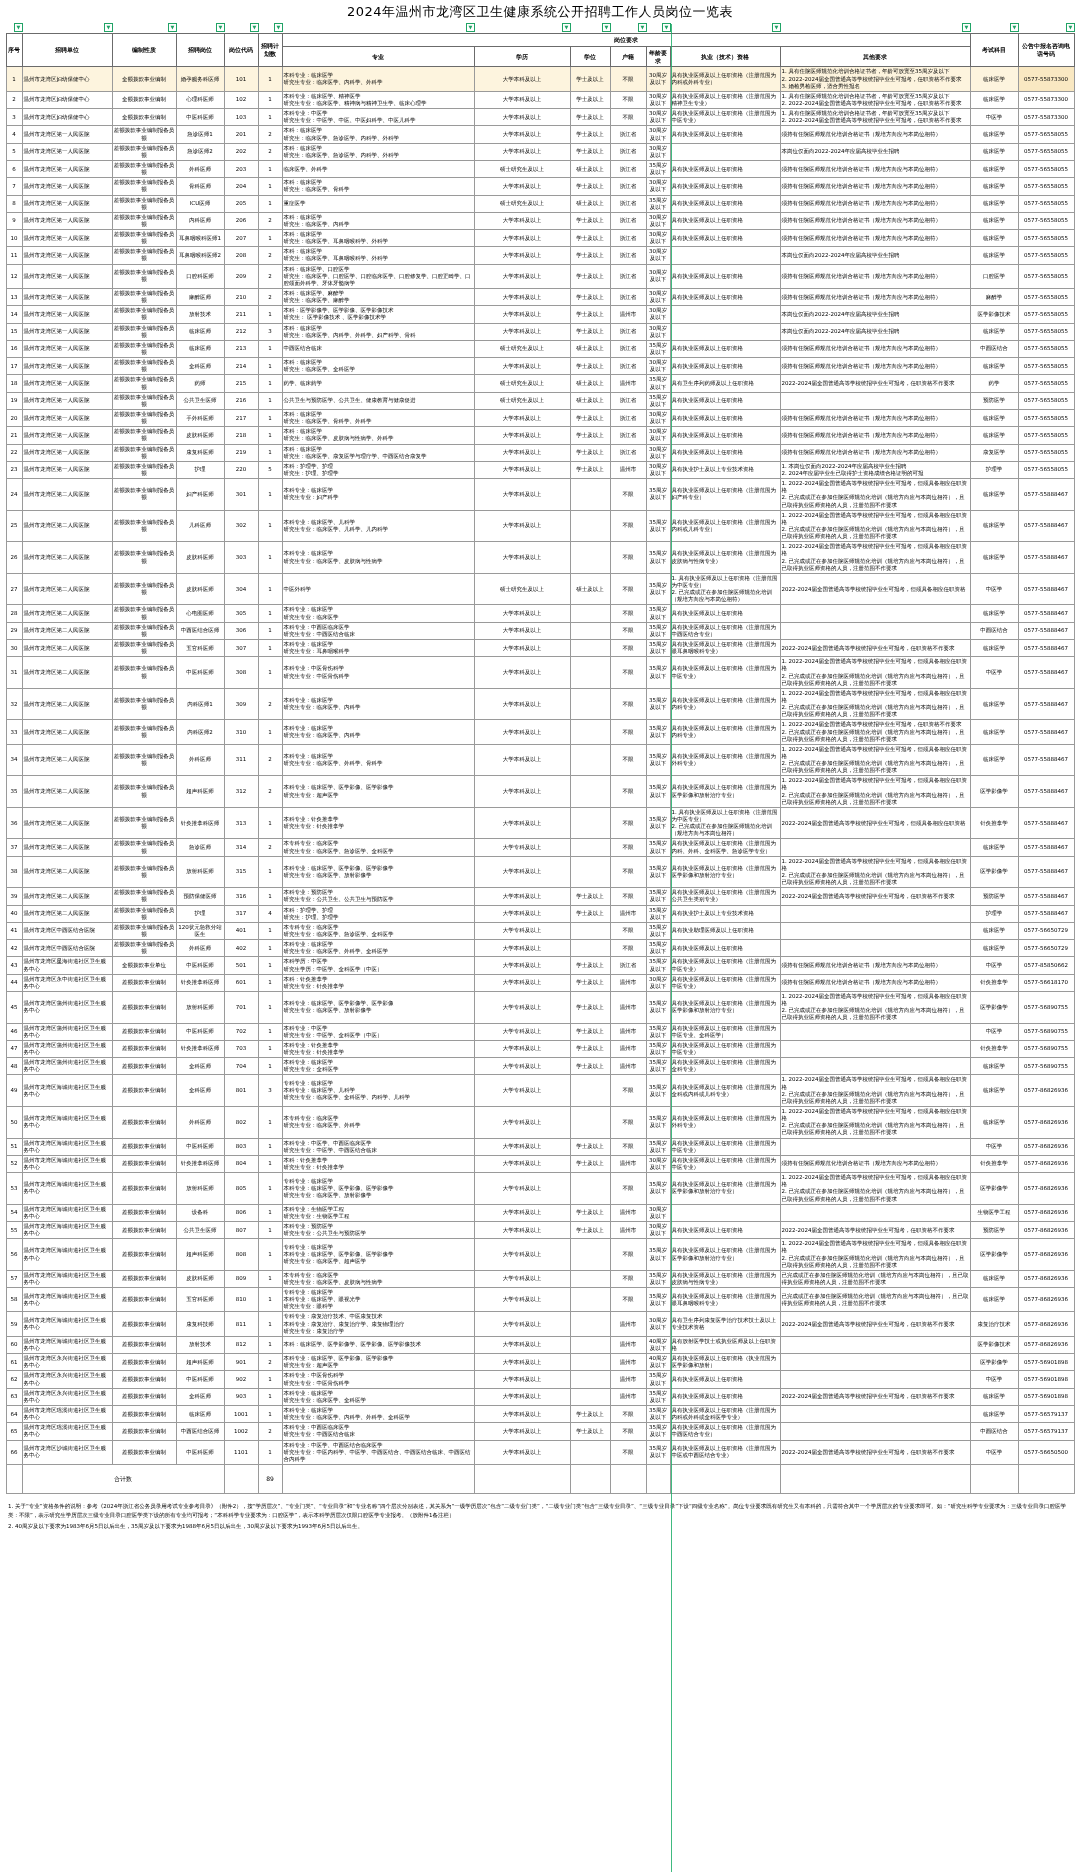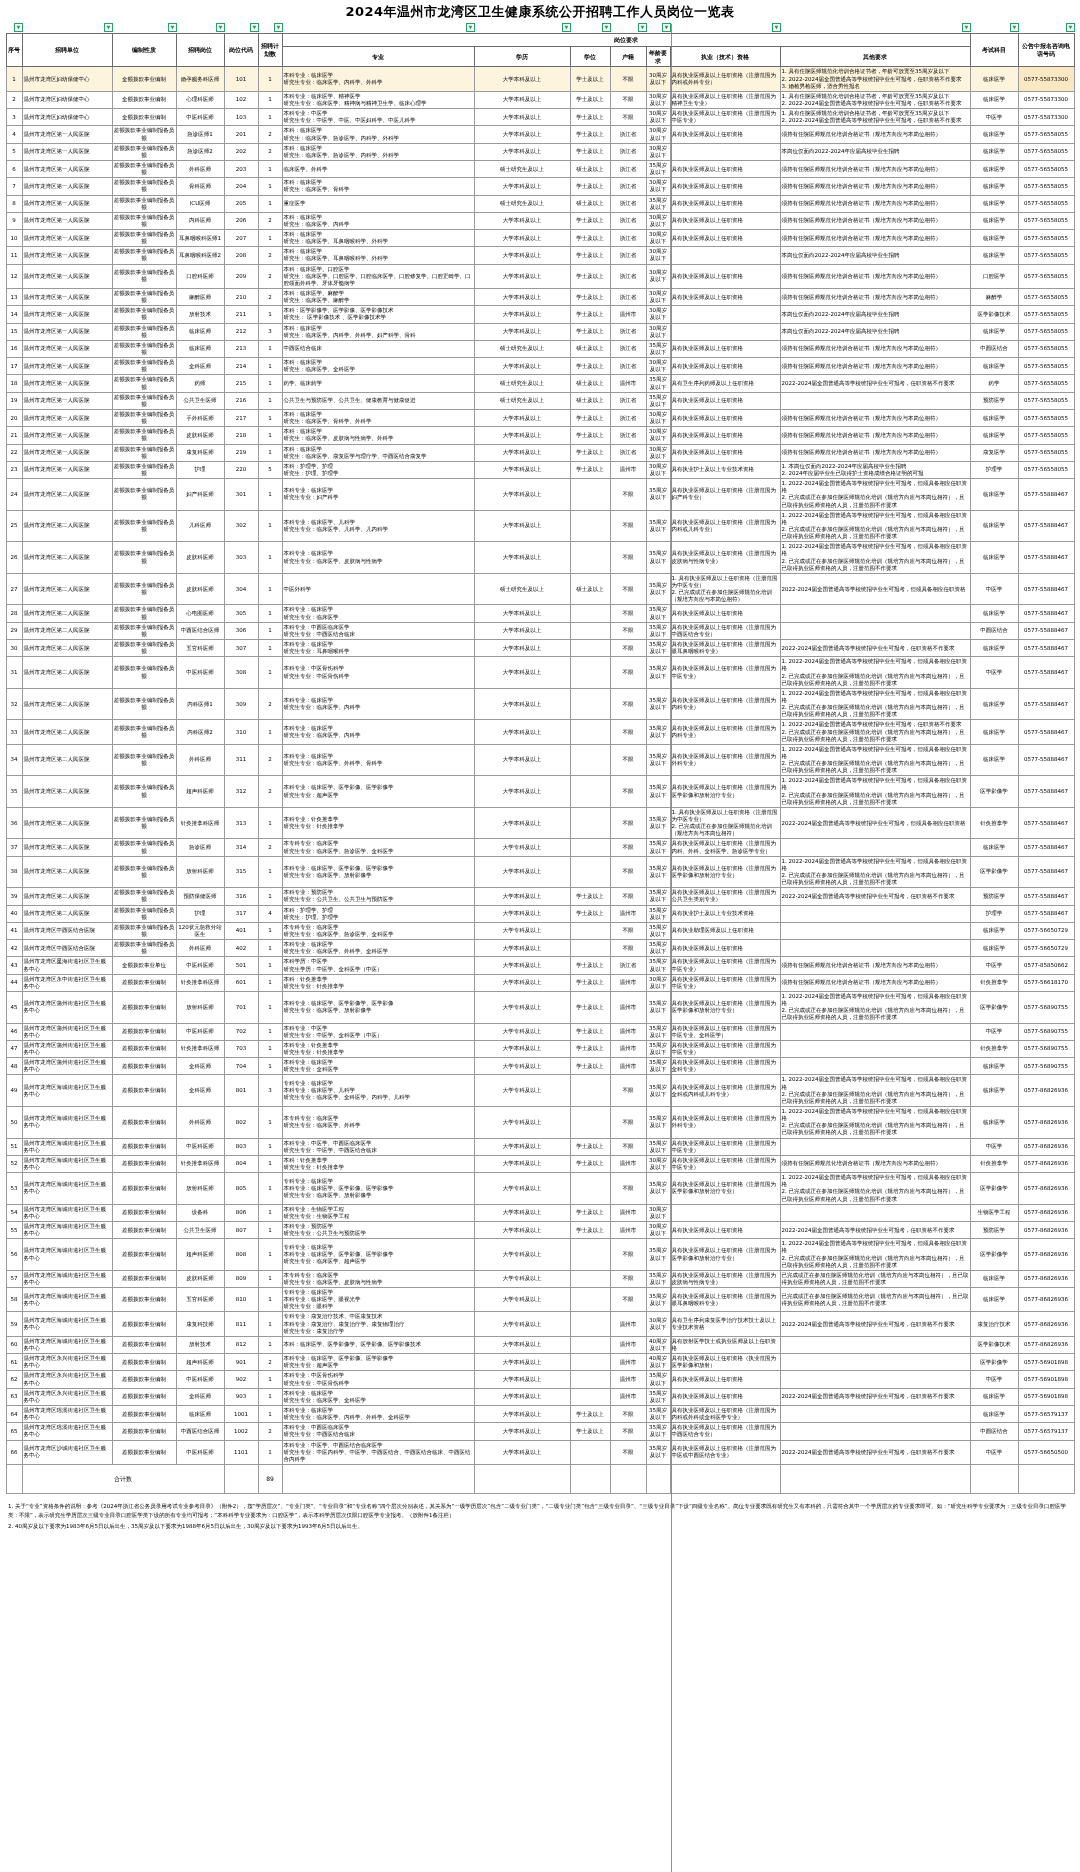--- a/index.html
+++ b/index.html
@@ -1,21 +1,21 @@
 <!DOCTYPE html>
 <html><head>
 <meta charset="utf-8">
 <style>
   html,body{margin:0;padding:0;}
   body{
     width:1080px;height:1872px;background:#ffffff;position:relative;
     font-family:"DejaVu Sans","Liberation Sans",sans-serif;color:#000;
   }
   .title{
-    text-align:center;font-size:13px;font-weight:bold;padding:3px 0 1px;
+    text-align:center;font-size:13px;font-weight:normal;padding:3px 0 1px;
     letter-spacing:0.5px;
   }
   .filter-strip{position:relative;height:11px;width:1068px;margin:0 auto;}
   .filter-btn{
     position:absolute;top:1px;width:7px;height:7px;background:#ffffff;
     border:1px solid #21a366;color:#21a366;font-size:5px;line-height:6px;
     text-align:center;overflow:hidden;
   }
   table{border-collapse:collapse;table-layout:fixed;margin:0 auto;border:1.5px solid #595959;}
   th,td{

